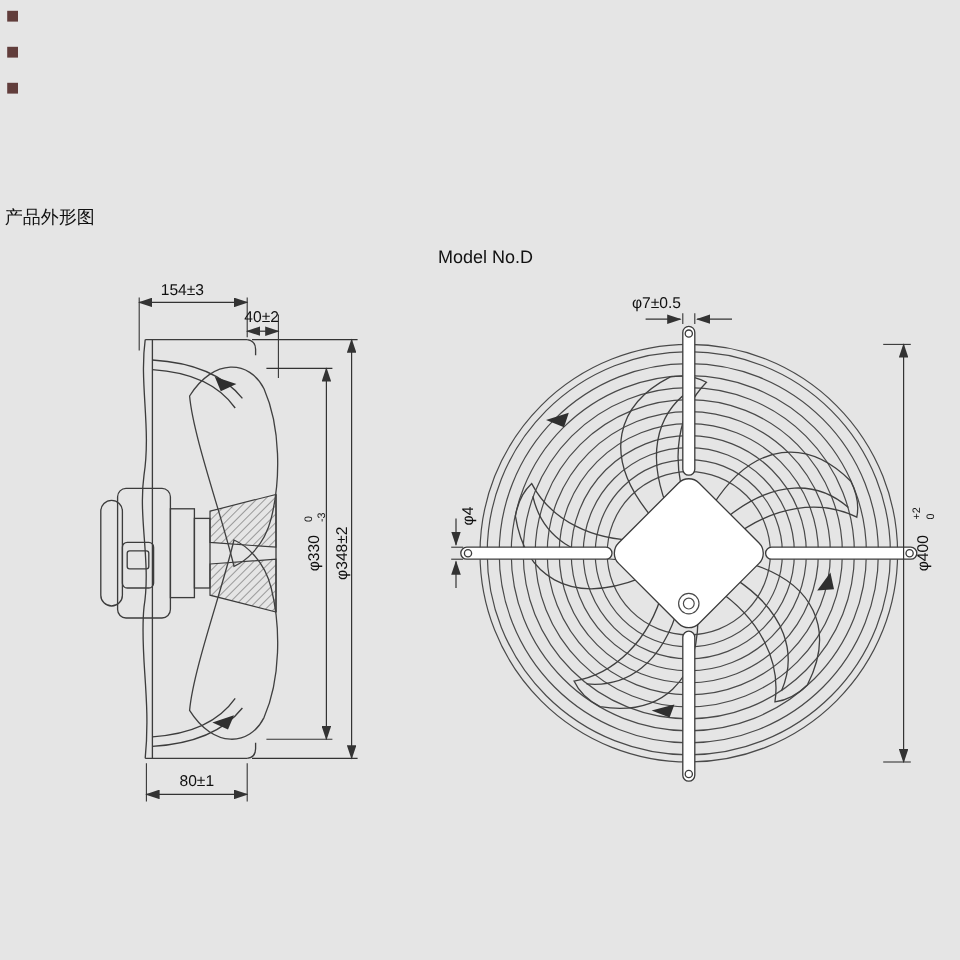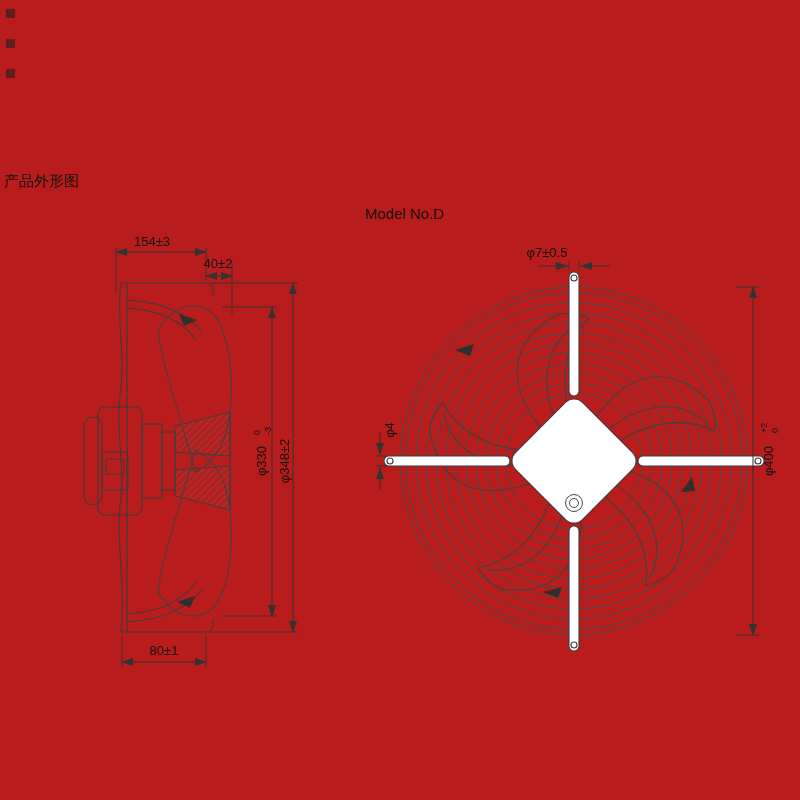--- a/index.html
+++ b/index.html
@@ -1,16 +1,16 @@
 <!DOCTYPE html>
 <html><head>
 <meta charset="utf-8">
 <style>
   html,body{margin:0;padding:0;background:#fff;}
-  .canvas{position:relative;width:800px;height:800px;background:#b91c1c;overflow:hidden;
+  .canvas{position:relative;width:800px;height:800px;background:#e5e5e5;overflow:hidden;
           font-family:"Liberation Sans","DejaVu Sans",sans-serif;}
   svg{display:block;}
   svg text{font-family:"Liberation Sans","DejaVu Sans",sans-serif;fill:#111;}
   .outline{stroke:#3c3c3c;stroke-width:1.1;fill:none;}
   .outline-w{stroke:#3c3c3c;stroke-width:1.1;fill:#fff;}
   .ring{stroke:#4a4a4a;stroke-width:1;fill:none;}
   .blade{stroke:#404040;stroke-width:1.1;fill:none;}
   .dimline{stroke:#333;stroke-width:1;fill:none;}
   .extline{stroke:#333;stroke-width:0.9;fill:none;}
   .dimtext{font-size:13px;}

